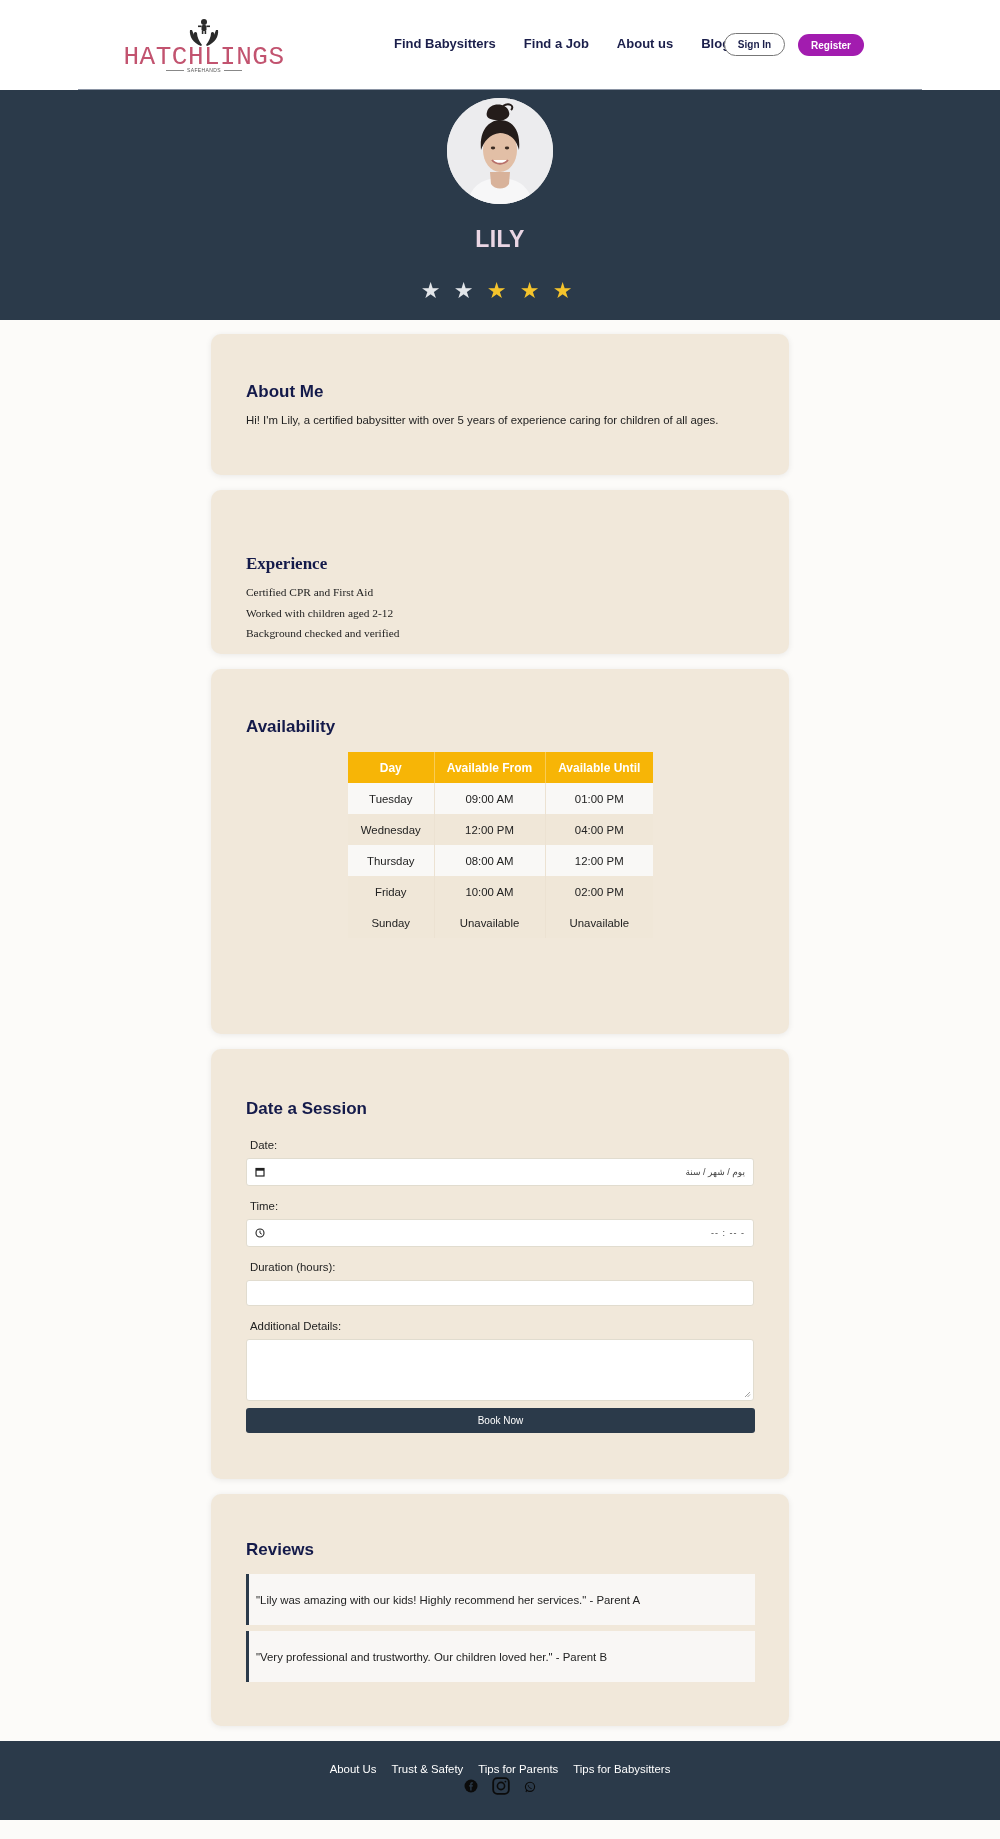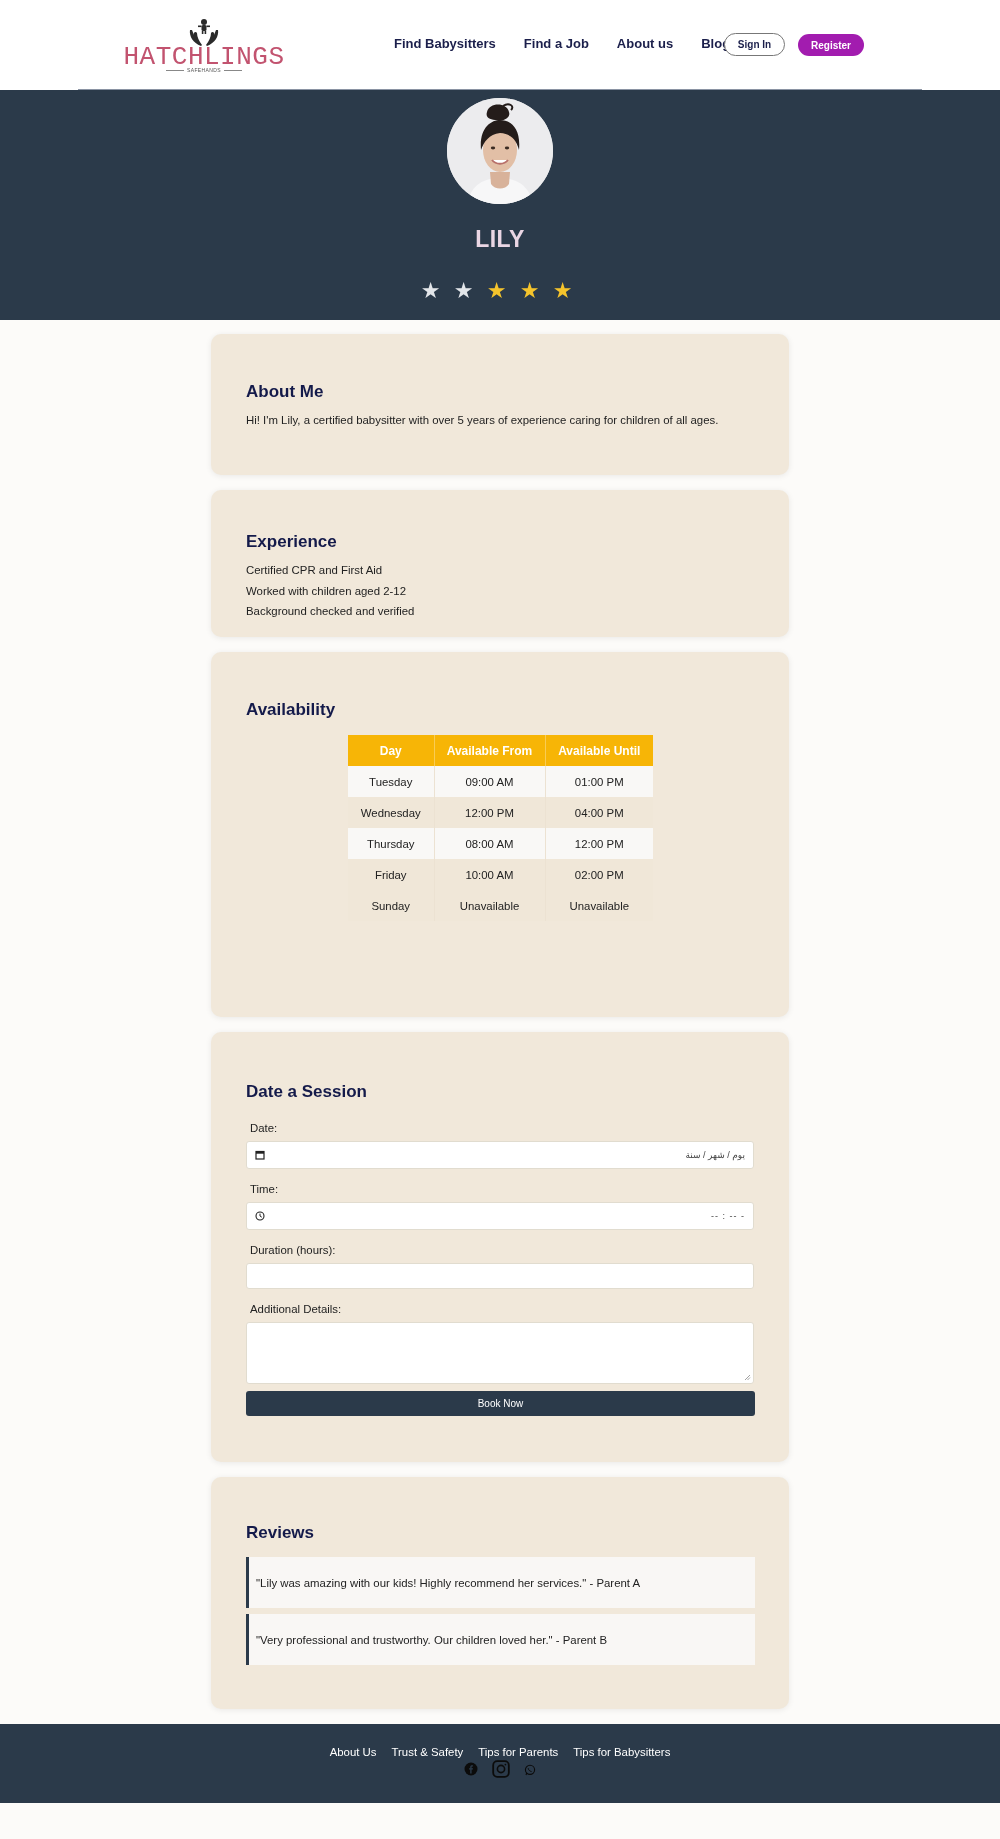--- a/index.html
+++ b/index.html
@@ -30,21 +30,21 @@
   .star.grey { color: #e3e6ea; }
   .star.gold { color: #f5c42c; }
 
   
   .main { width: 578px; margin: 14px auto 0 auto; }
   .card { background: #f1e8da; border-radius: 10px; box-shadow: 0 1px 6px rgba(0,0,0,0.08); padding: 48px 36px 42px 35px; margin-bottom: 15px; }
   .card h2 { color: #141a4a; font-size: 17px; font-weight: bold; margin-bottom: 14px; }
   .card p { font-size: 11.4px; color: #222; line-height: 15px; }
   .about { height: 141px; }
   .about h2 { margin-bottom: 11px; }
-  .experience { height: 147px; padding-top: 42px; }
+  .experience { height: 164px; padding-top: 64px; font-family: Liberation Serif, serif; }
   .experience h2 { margin-bottom: 11px; }
   .experience p { margin-bottom: 5.7px; }
   .availability { height: 365px; padding-top: 48px; }
   .availability h2 { margin-bottom: 15px; }
 
   table.avail { margin-left: 102px; border-collapse: collapse; width: 305px; font-size: 11.4px; }
   table.avail th { background: #f7b506; color: #fff; font-weight: bold; height: 31px; font-size: 12px; border-right: 1px solid #f9cc55; }
   table.avail th:last-child { border-right: none; }
   table.avail td { text-align: center; height: 31px; color: #222; border-right: 1px solid #ece2d2; }
   table.avail td:last-child { border-right: none; }

